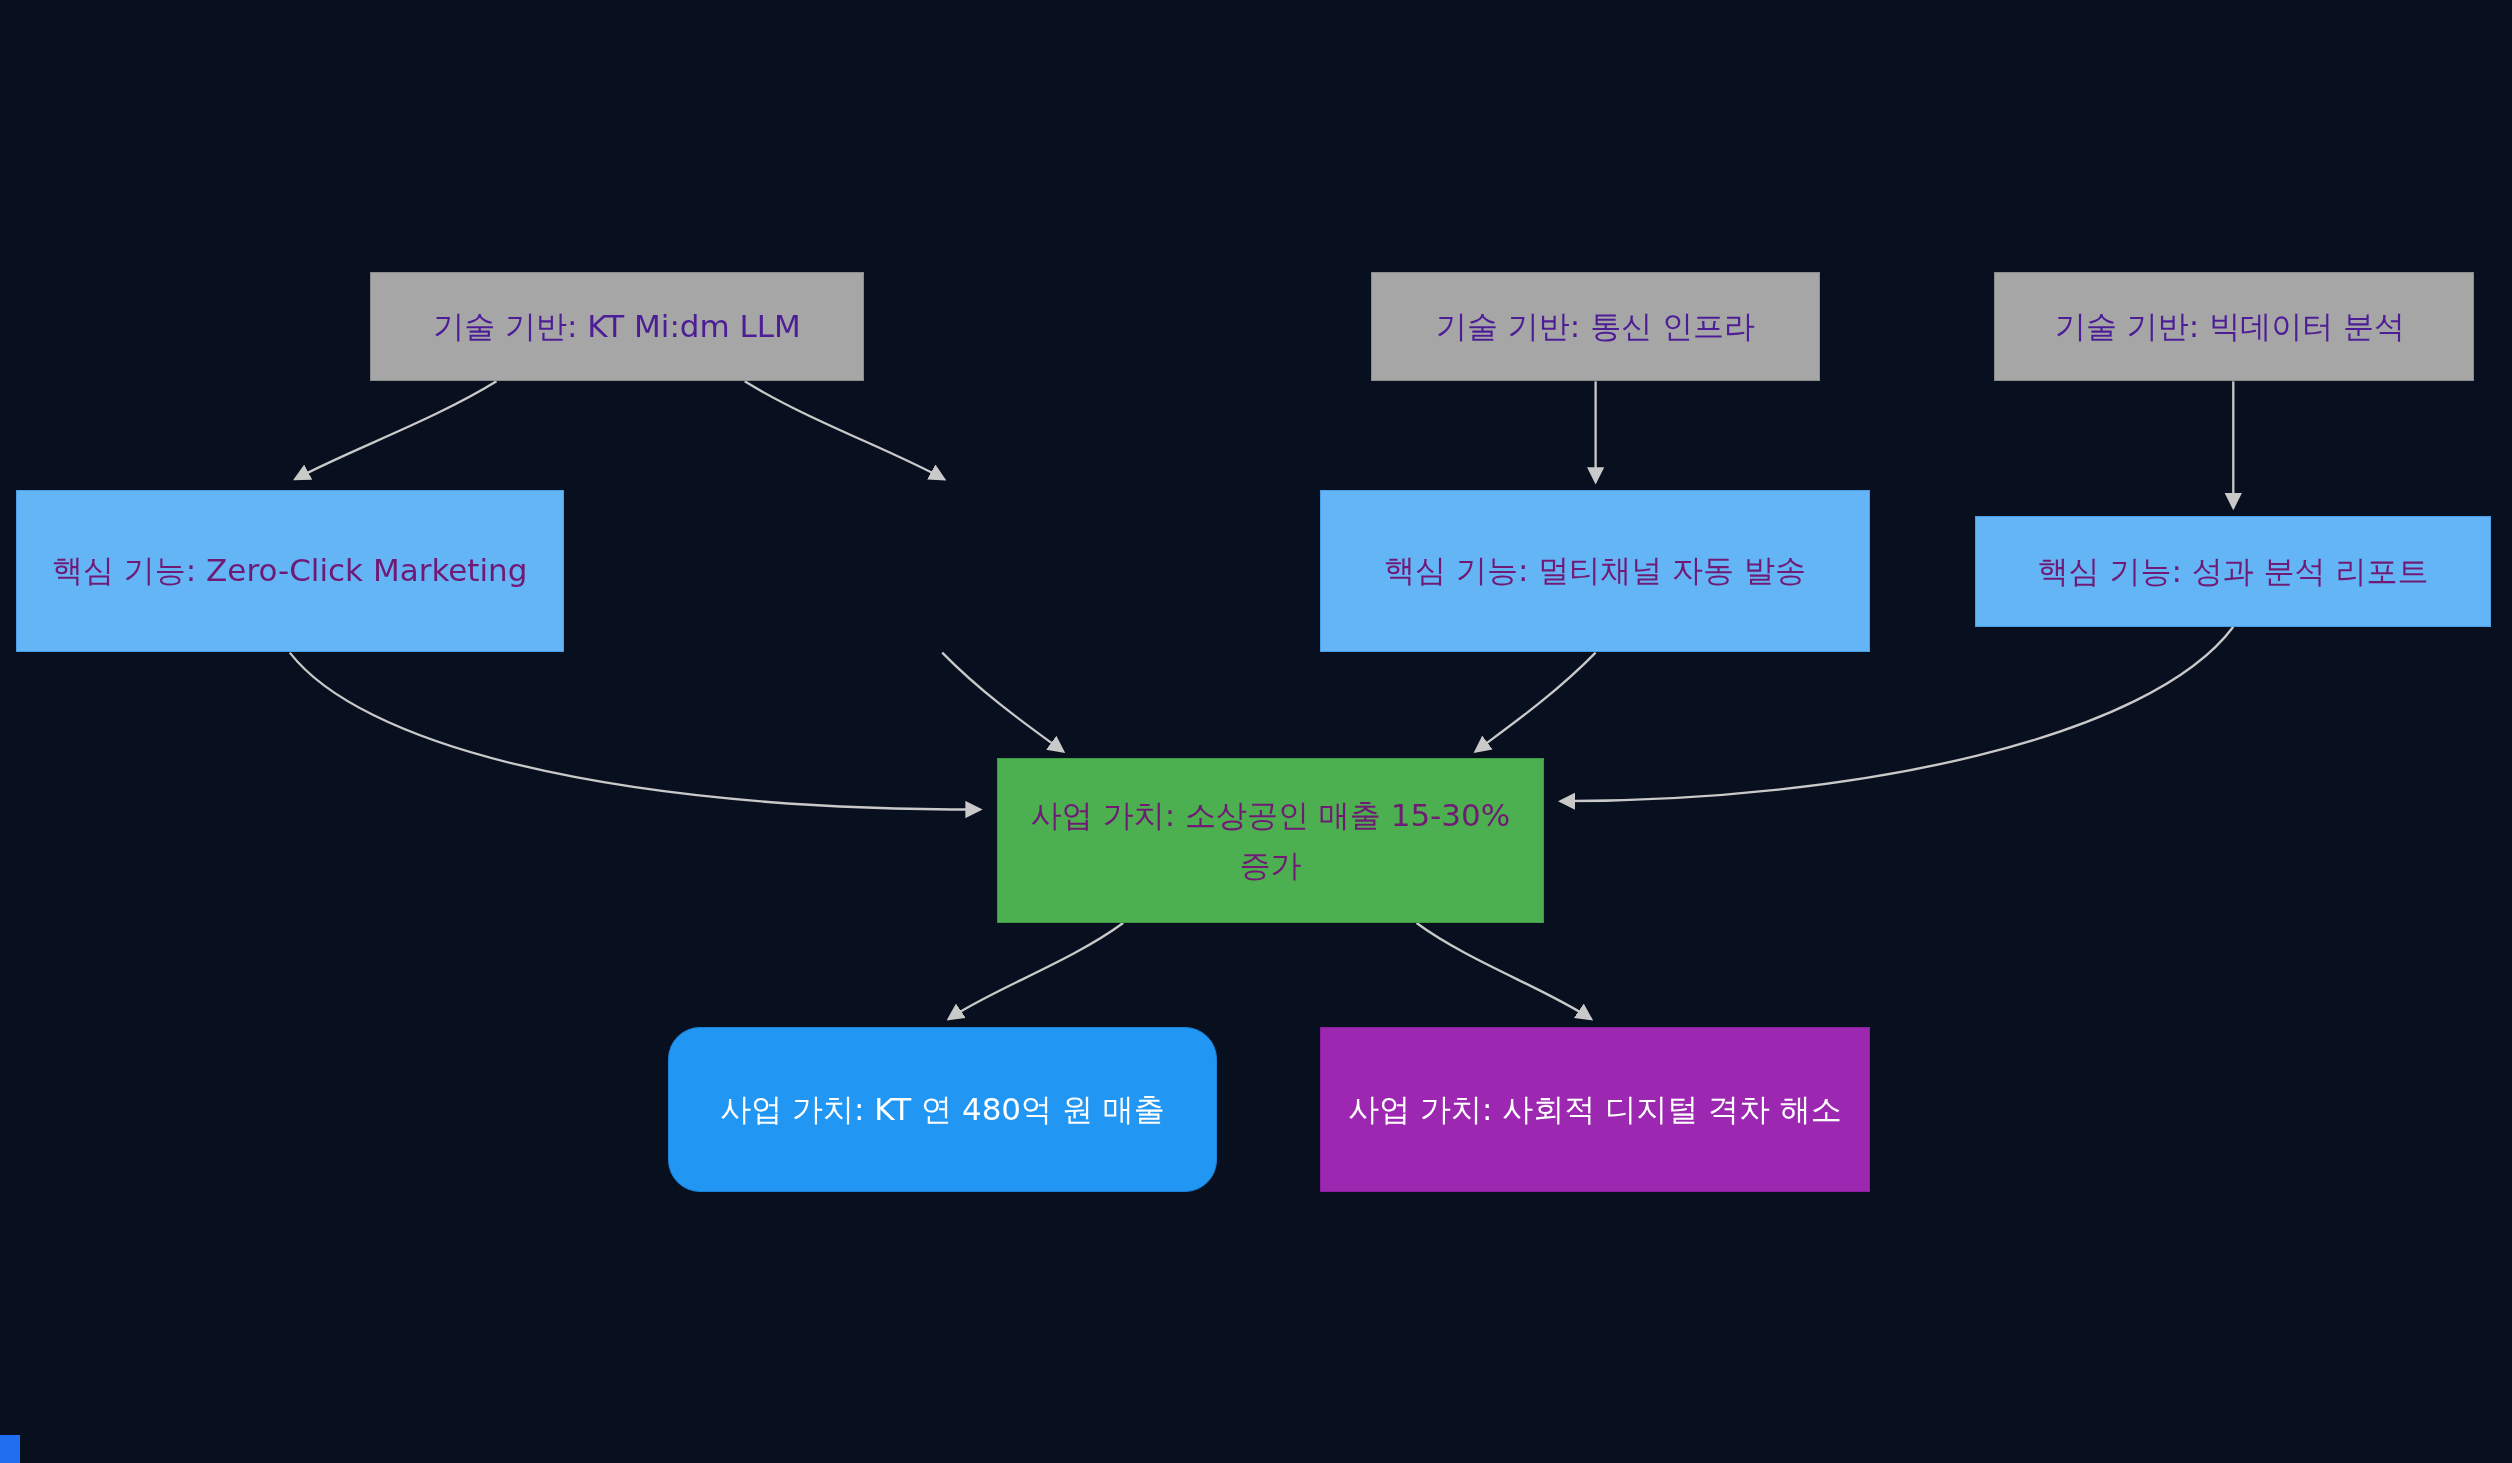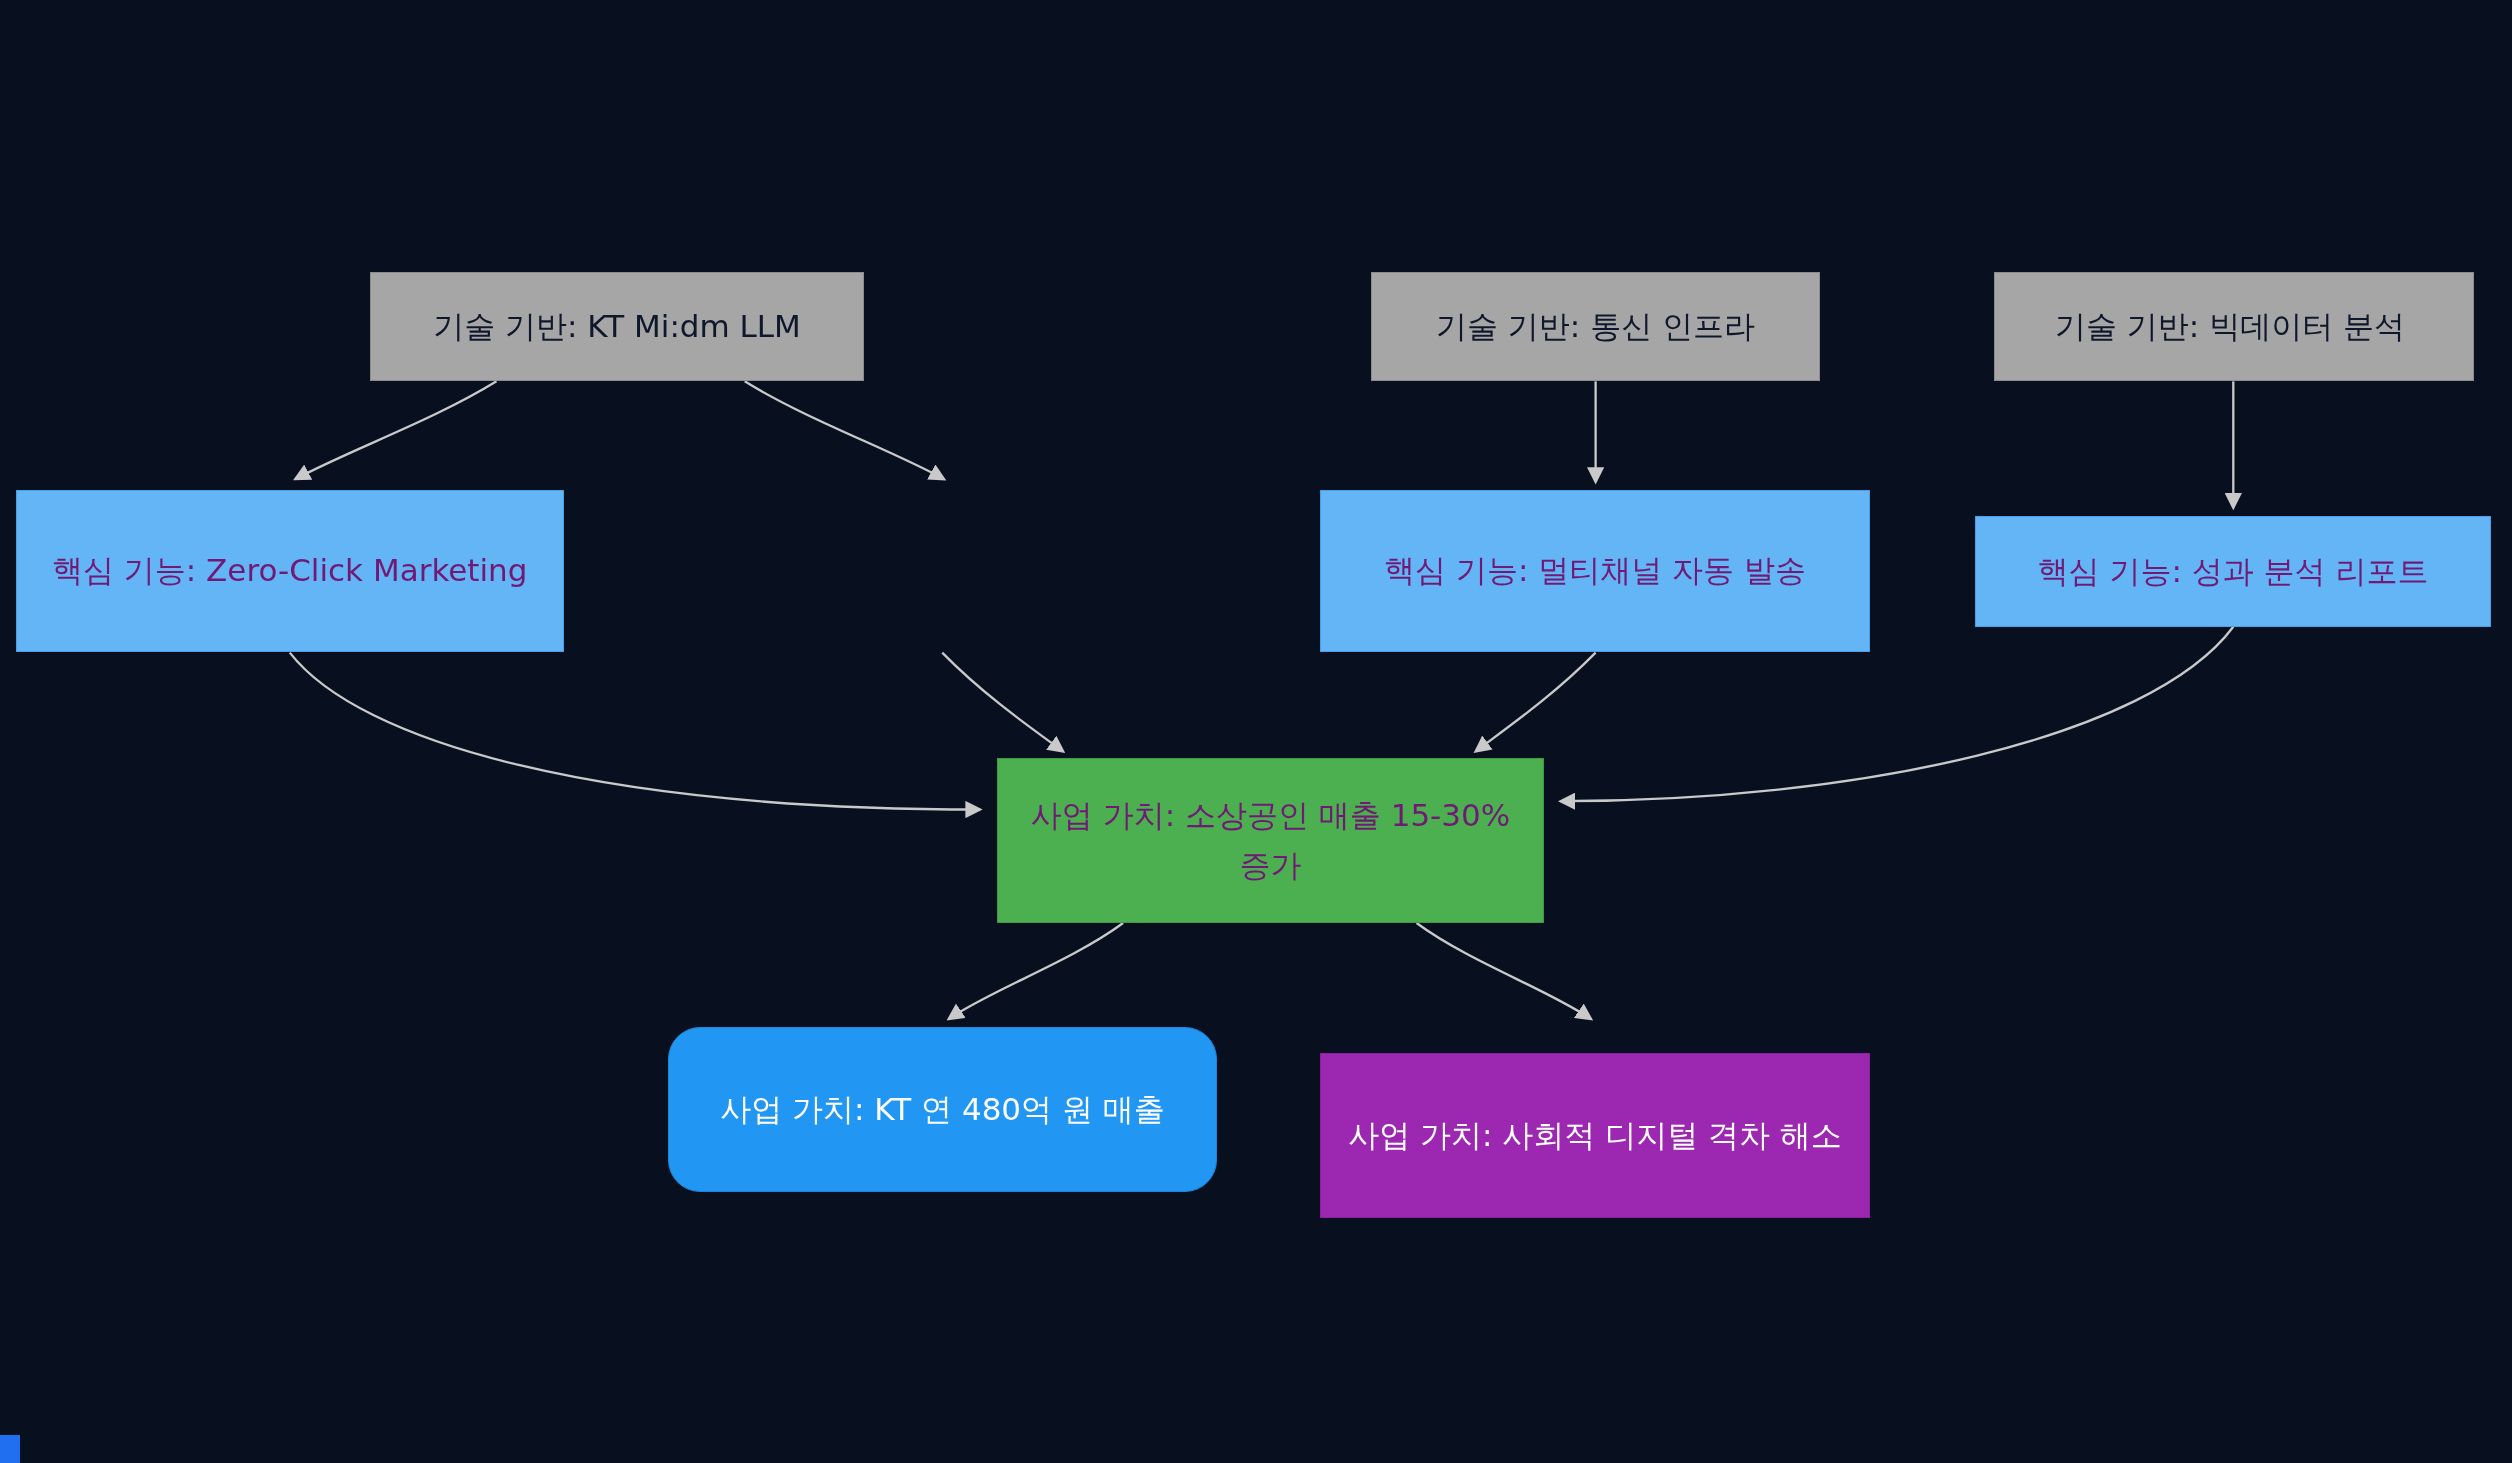--- a/index.html
+++ b/index.html
@@ -33,42 +33,41 @@
     text-align: center;
     font-size: 31px;
     line-height: 1.6;
     padding: 0 24px;
     border-width: 1.4px;
     border-style: solid;
   }
   .node-tech {
     background: #a6a6a6;
     border-color: #8c8c8c;
-    color: #0f172a;
+    color: #4c1d95;
   }
   .node-feature {
     background: #64b5f6;
     border-color: #4aa0e8;
     color: #701a75;
   }
   .node-value-green {
     background: #4caf50;
     border-color: #3f9a44;
     color: #701a75;
   }
   .node-value-blue {
     background: #2196f3;
     border-color: #1a85db;
     color: #ffffff;
   }
   .node-value-purple {
     background: #9c27b0;
     border-color: #8a1fa0;
     color: #ffffff;
-    margin-top: 26px;
   }
   .corner-artifact {
     position: absolute;
     left: 0;
     bottom: 0;
     width: 20.3px;
     height: 29.5px;
     background: #1f6ff0;
   }
 </style>

